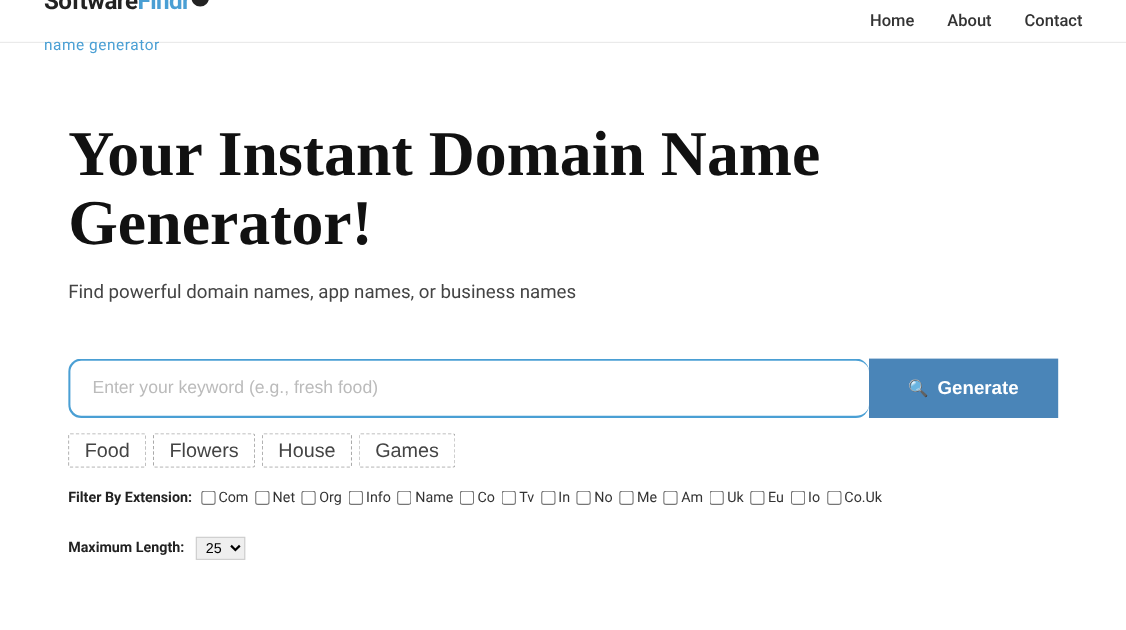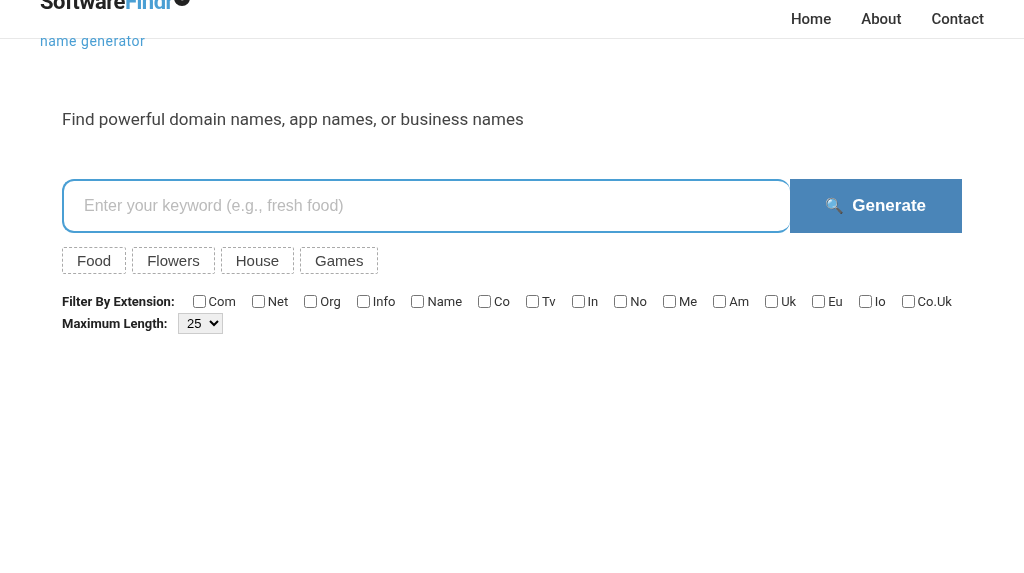--- a/index.html
+++ b/index.html
@@ -126,34 +126,34 @@
 
     
     .keyword-chips {
       display: flex;
       gap: 6px;
       margin-bottom: 20px;
     }
     .chip {
       border: 1px dashed #aaa;
       padding: 4px 14px;
-      font-size: 15px;
+      font-size: 18px;
       color: #444;
       cursor: pointer;
       background: #fff;
       border-radius: 2px;
     }
 
     
     .filter-row {
       display: flex;
       align-items: flex-end;
       flex-wrap: wrap;
-      gap: 12px;
-      margin-bottom: 4px;
+      gap: 2px;
+      margin-bottom: 28px;
       font-size: 13px;
     }
     .filter-label {
       font-weight: 700;
       color: #222;
       margin-right: 6px;
     }
     .filter-item {
       display: flex;
       align-items: center;
@@ -196,20 +196,21 @@
     <div class="logo-sub">name generator</div>
   </div>
   <nav>
     <a href="#">Home</a>
     <a href="#">About</a>
     <a href="#">Contact</a>
   </nav>
 </header>
 
 <main>
+  <h1 class="hero-title">Your Instant Domain Name Generator!</h1>
   <p class="hero-subtitle">Find powerful domain names, app names, or business names</p>
 
   <div class="search-area">
     <input type="text" class="search-input" placeholder="Enter your keyword (e.g., fresh food)" style="">
     <button class="generate-btn">
       <span class="search-icon-char">🔍</span>
       <span>Generate</span>
     </button>
   </div>
 

